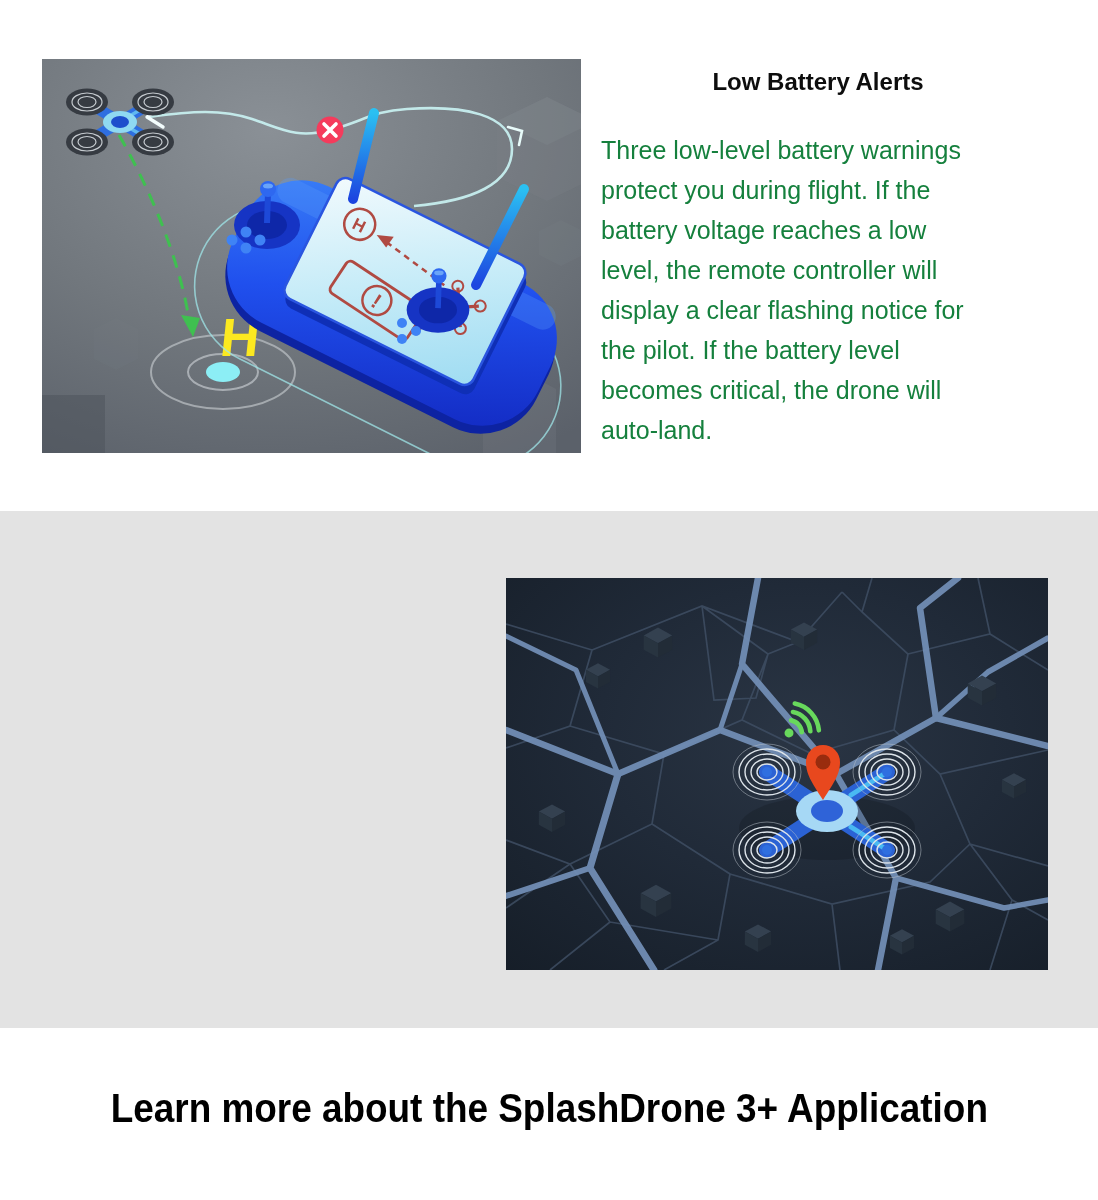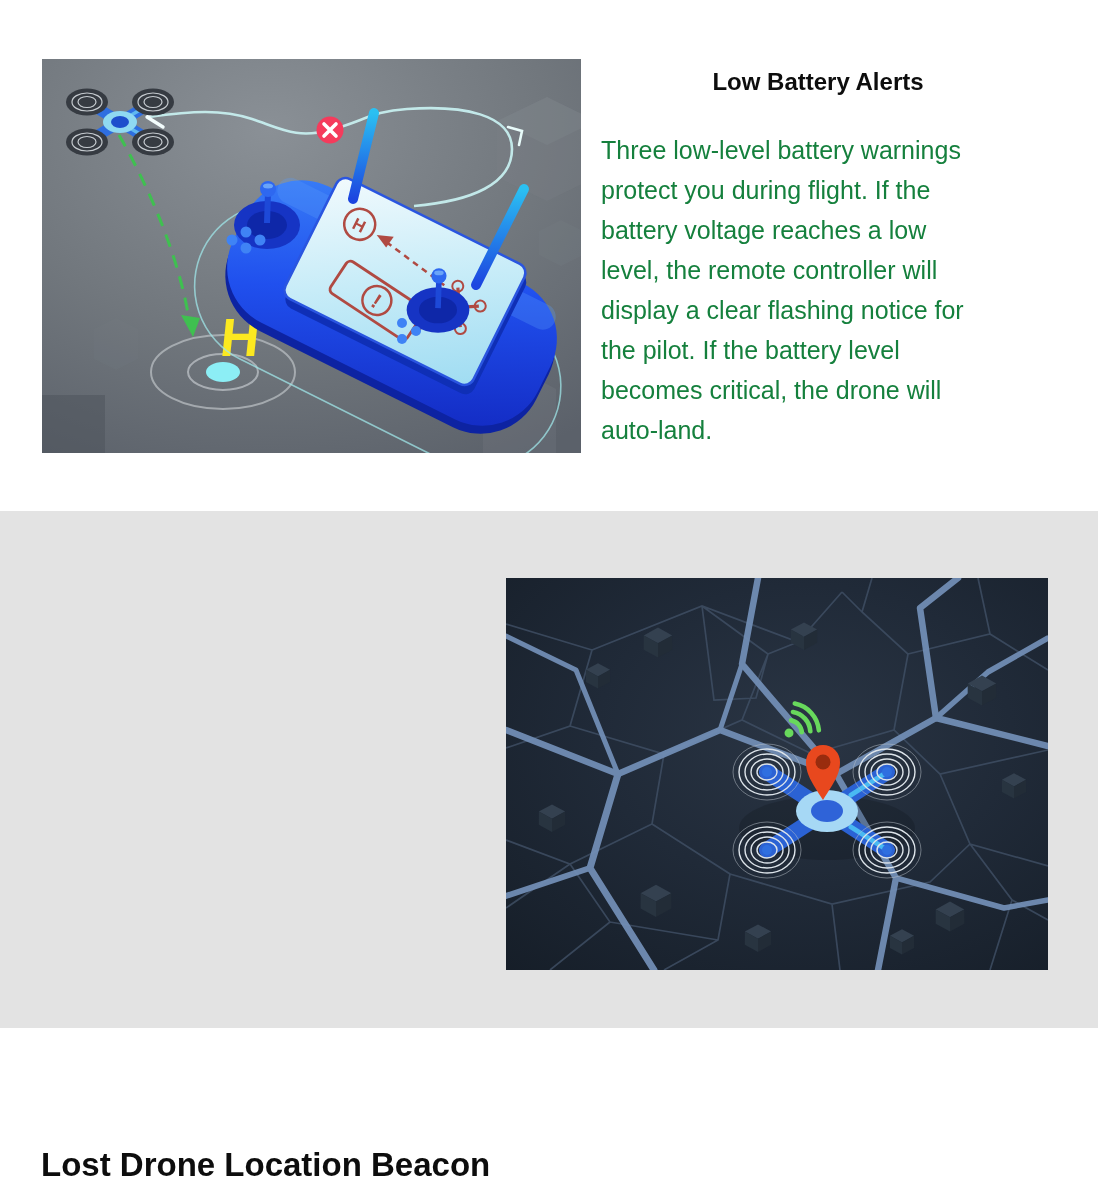--- a/index.html
+++ b/index.html
@@ -328,14 +328,17 @@
         <g transform="translate(283,155) rotate(-42)" stroke="#68d95c" fill="none" stroke-width="4.6" stroke-linecap="round">
           <circle cx="0" cy="0" r="4.5" fill="#68d95c" stroke="none"></circle>
           <path d="M 10,-8 A 13,13 0 0 1 10,8"></path>
           <path d="M 17,-13 A 21,21 0 0 1 17,13"></path>
           <path d="M 24,-18 A 30,30 0 0 1 24,18"></path>
         </g>
       </svg>
     </figure>
   </section>
 
+  <footer class="sec sec-footer">
+    <h2 class="hd foot-h">Learn more about the SplashDrone 3+ Application</h2>
+  </footer>
 
 </div>
 
 </body></html>

